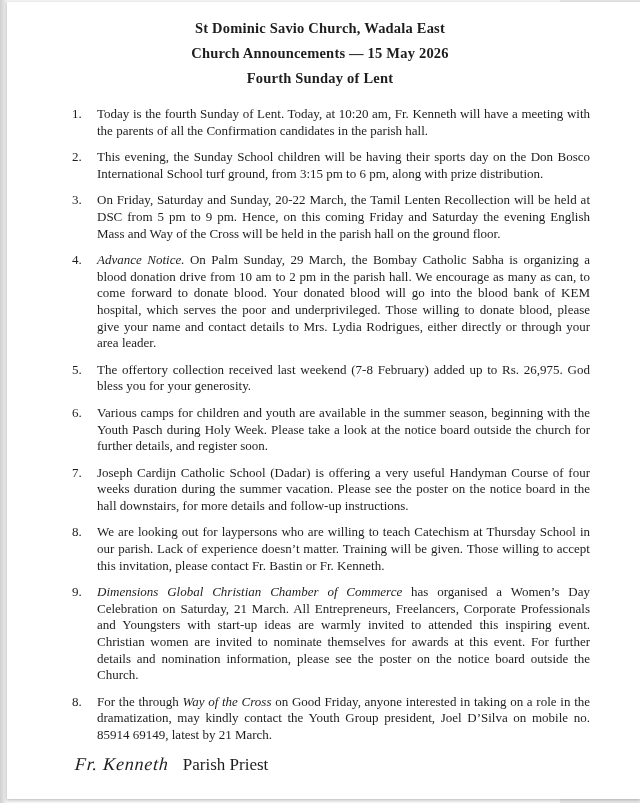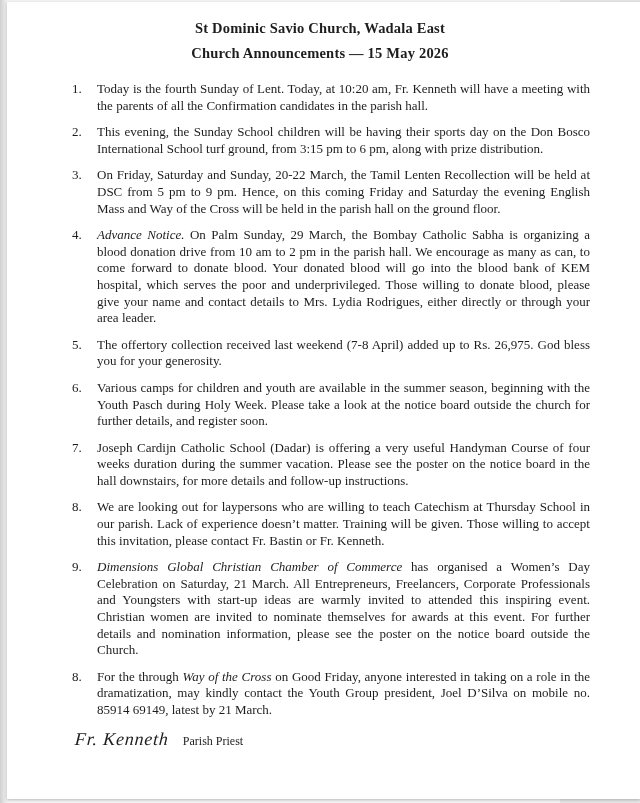--- a/index.html
+++ b/index.html
@@ -64,32 +64,33 @@
   }
   .sig-name {
     font-style: italic;
     font-size: 18px;
     font-weight: 500;
     letter-spacing: 0.8px;
     transform: skewX(-4deg);
     display: inline-block;
   }
   .sig-role {
-    font-size: 12px;
+    font-size: 17px;
   }
 </style>
 </head>
 <body>
 
 <div class="frame">
   <div class="page">
 
     <header class="doc-header">
       <div class="title">St Dominic Savio Church, Wadala East</div>
       <div class="title">Church Announcements — 15 May 2026</div>
+      <div class="title">Fourth Sunday of Lent</div>
     </header>
 
     <ol class="list" id="announcement-list">
         <li class="item">
           <span class="num">1.</span>
           <span class="body"><span>Today is the fourth Sunday of Lent. Today, at 10:20 am, Fr. Kenneth will have a meeting with the parents of all the Confirmation candidates in the parish hall.</span></span>
         </li>
         <li class="item">
           <span class="num">2.</span>
           <span class="body"><span>This evening, the Sunday School children will be having their sports day on the Don Bosco International School turf ground, from 3:15 pm to 6 pm, along with prize distribution.</span></span>
@@ -97,21 +98,21 @@
         <li class="item">
           <span class="num">3.</span>
           <span class="body"><span>On Friday, Saturday and Sunday, 20-22 March, the Tamil Lenten Recollection will be held at DSC from 5 pm to 9 pm. Hence, on this coming Friday and Saturday the evening English Mass and Way of the Cross will be held in the parish hall on the ground floor.</span></span>
         </li>
         <li class="item">
           <span class="num">4.</span>
           <span class="body"><em>Advance Notice.</em><span> On Palm Sunday, 29 March, the Bombay Catholic Sabha is organizing a blood donation drive from 10 am to 2 pm in the parish hall. We encourage as many as can, to come forward to donate blood. Your donated blood will go into the blood bank of KEM hospital, which serves the poor and underprivileged. Those willing to donate blood, please give your name and contact details to Mrs. Lydia Rodrigues, either directly or through your area leader.</span></span>
         </li>
         <li class="item">
           <span class="num">5.</span>
-          <span class="body"><span>The offertory collection received last weekend (7-8 April) added up to Rs. 26,975. God bless you for your generosity.</span></span>
+          <span class="body"><span>The offertory collection received last weekend (7-8 February) added up to Rs. 26,975. God bless you for your generosity.</span></span>
         </li>
         <li class="item">
           <span class="num">6.</span>
           <span class="body"><span>Various camps for children and youth are available in the summer season, beginning with the Youth Pasch during Holy Week. Please take a look at the notice board outside the church for further details, and register soon.</span></span>
         </li>
         <li class="item">
           <span class="num">7.</span>
           <span class="body"><span>Joseph Cardijn Catholic School (Dadar) is offering a very useful Handyman Course of four weeks duration during the summer vacation. Please see the poster on the notice board in the hall downstairs, for more details and follow-up instructions.</span></span>
         </li>
         <li class="item">

